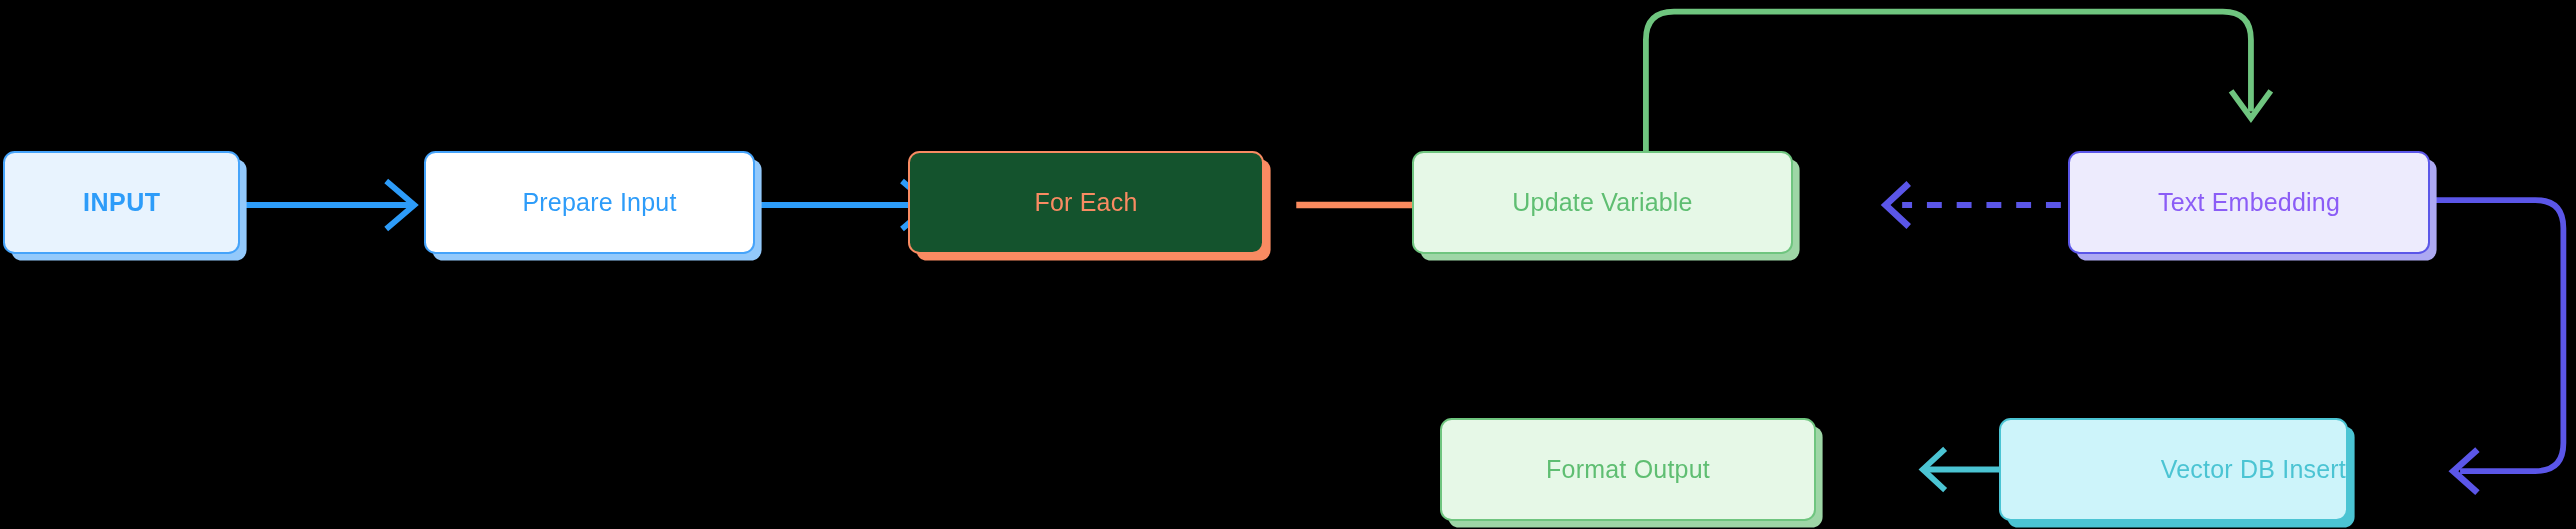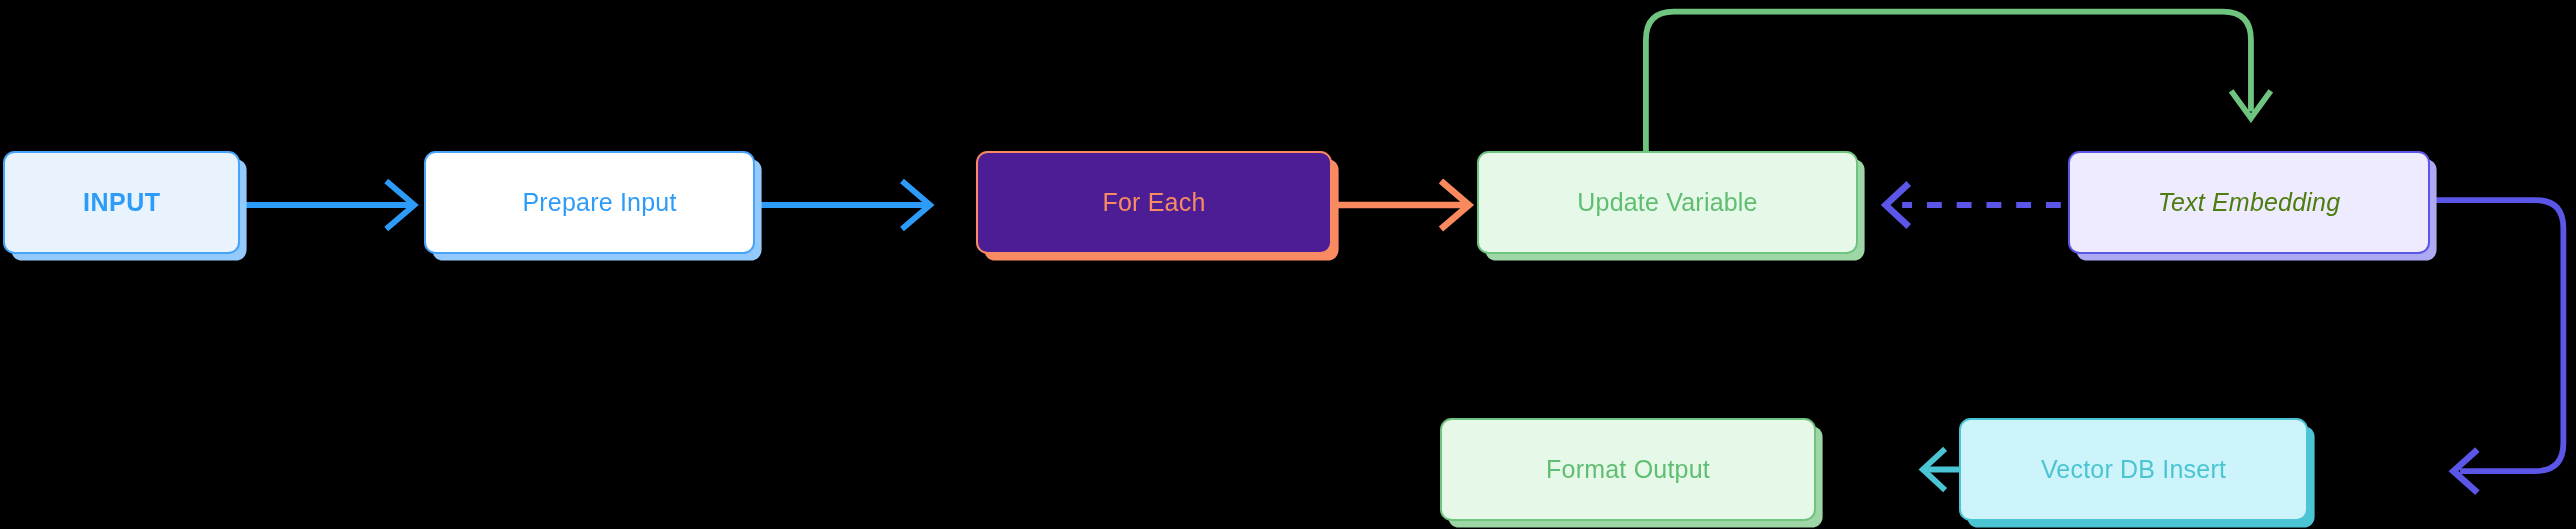--- a/index.html
+++ b/index.html
@@ -89,34 +89,34 @@
   </svg>
 
   <div class="node" id="node-input" style="left: 3.3px; top: 151px; width: 237px; height: 103px; background: rgb(232, 243, 254); border-color: rgb(69, 163, 250); box-shadow: rgb(147, 201, 251) 7.4px 7.4px 0px -0.8px;">
     <span class="node-label bold" style="color: rgb(45, 156, 249);">INPUT</span>
   </div>
 
   <div class="node" id="node-prepare-input" style="left: 424px; top: 151px; width: 331px; height: 103px; background: rgb(255, 255, 255); border-color: rgb(69, 163, 250); box-shadow: rgb(147, 201, 251) 7.4px 7.4px 0px -0.8px; padding-left: 20px;">
     <span class="node-label" style="color: rgb(45, 156, 249);">Prepare Input</span>
   </div>
 
-  <div class="node" id="node-for-each" style="left: 976px; top: 151px; width: 356px; height: 103px; background: #4c1d95; border-color: rgb(249, 139, 98); box-shadow: rgb(249, 139, 98) 7.4px 7.4px 0px -0.8px;">
+  <div class="node" id="node-for-each" style="left: 908px; top: 151px; width: 356px; height: 103px; background: #14532d; border-color: rgb(249, 139, 98); box-shadow: rgb(249, 139, 98) 7.4px 7.4px 0px -0.8px;">
     <span class="node-label" style="color: rgb(249, 139, 98);">For Each</span>
   </div>
 
-  <div class="node" id="node-update-variable" style="left: 1477px; top: 151px; width: 381px; height: 103px; background: rgb(230, 248, 231); border-color: rgb(111, 197, 127); box-shadow: rgb(158, 214, 166) 7.4px 7.4px 0px -0.8px;">
+  <div class="node" id="node-update-variable" style="left: 1412px; top: 151px; width: 381px; height: 103px; background: rgb(230, 248, 231); border-color: rgb(111, 197, 127); box-shadow: rgb(158, 214, 166) 7.4px 7.4px 0px -0.8px;">
     <span class="node-label" style="color: rgb(95, 190, 114);">Update Variable</span>
   </div>
 
   <div class="node" id="node-text-embedding" style="left: 2068px; top: 151px; width: 362px; height: 103px; background: rgb(237, 235, 253); border-color: rgb(91, 86, 232); box-shadow: rgb(173, 169, 242) 7.4px 7.4px 0px -0.8px;">
-    <span class="node-label" style="color: #4d7c0f; font-style: italic;">Text Embedding</span>
+    <span class="node-label" style="color: #8b5cf6;">Text Embedding</span>
   </div>
 
   <div class="node" id="node-format-output" style="left: 1440px; top: 418px; width: 376px; height: 103px; background: rgb(230, 248, 231); border-color: rgb(111, 197, 127); box-shadow: rgb(158, 214, 166) 7.4px 7.4px 0px -0.8px;">
     <span class="node-label" style="color: rgb(95, 190, 114);">Format Output</span>
   </div>
 
-  <div class="node" id="node-vector-db-insert" style="left: 1959px; top: 418px; width: 349px; height: 103px; background: rgb(205, 244, 250); border-color: rgb(75, 196, 211); box-shadow: rgb(75, 196, 211) 7.4px 7.4px 0px -0.8px;">
+  <div class="node" id="node-vector-db-insert" style="left: 1999px; top: 418px; width: 349px; height: 103px; background: rgb(205, 244, 250); border-color: rgb(75, 196, 211); box-shadow: rgb(75, 196, 211) 7.4px 7.4px 0px -0.8px; justify-content: flex-end;">
     <span class="node-label" style="color: rgb(75, 196, 211);">Vector DB Insert</span>
   </div>
 
 </div>
 
 
 </body></html>

